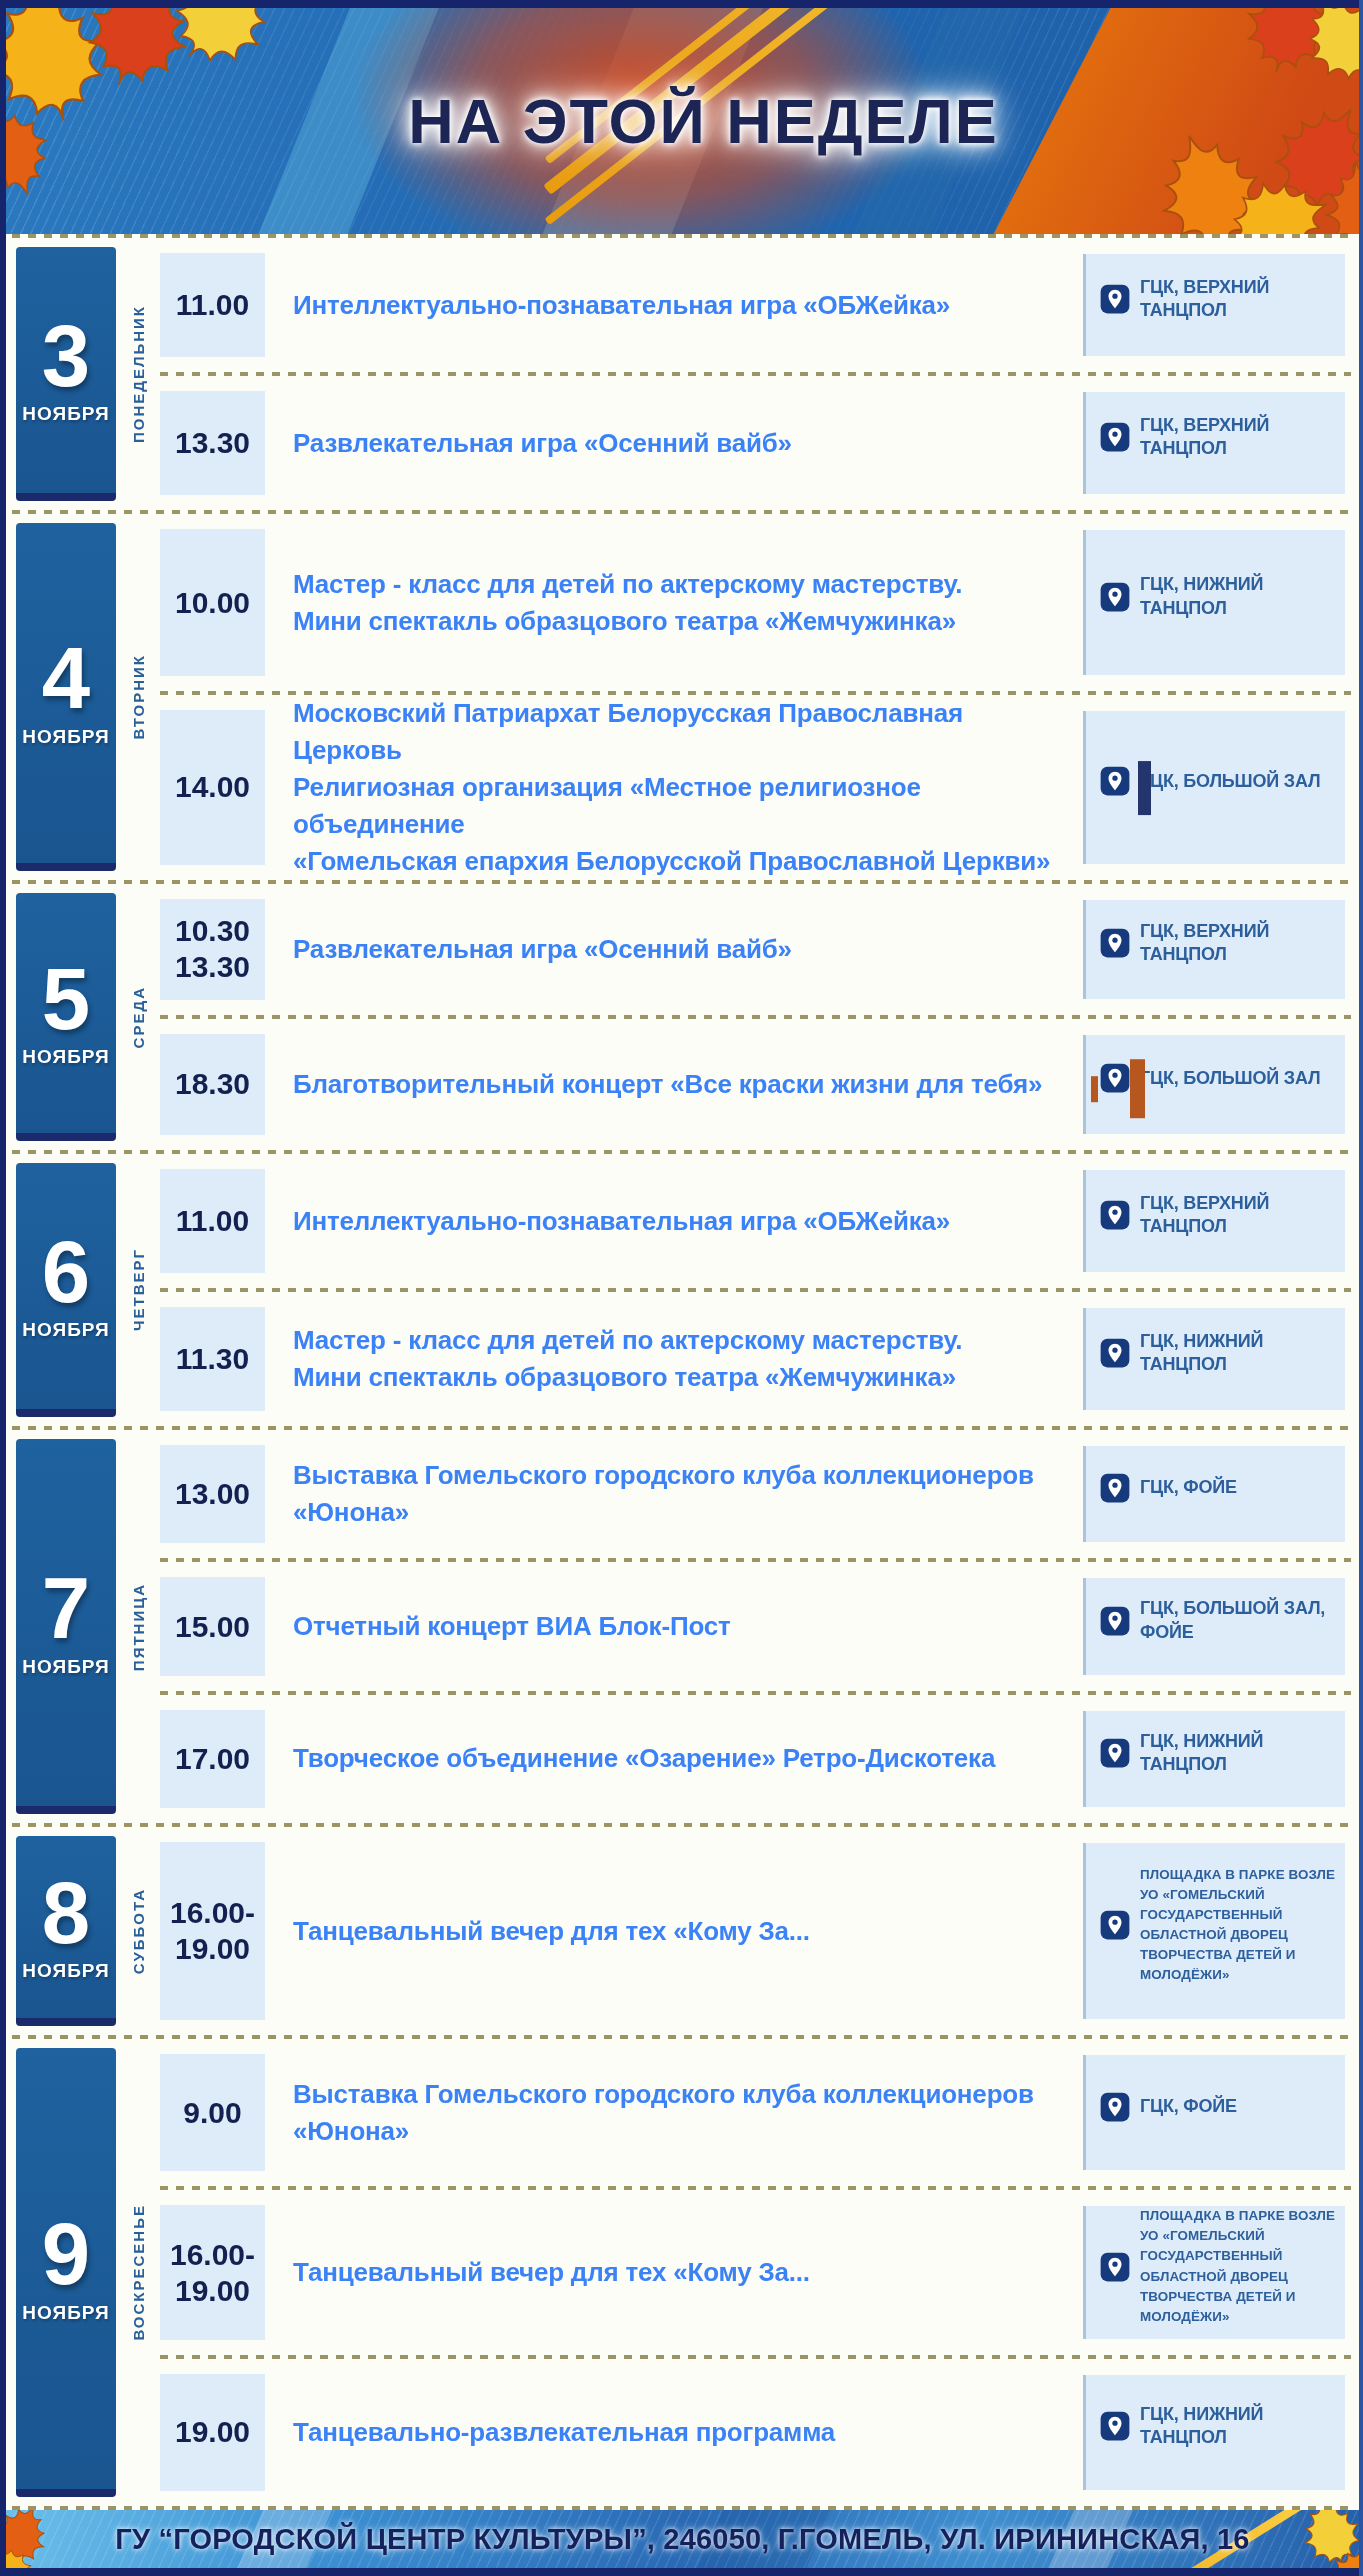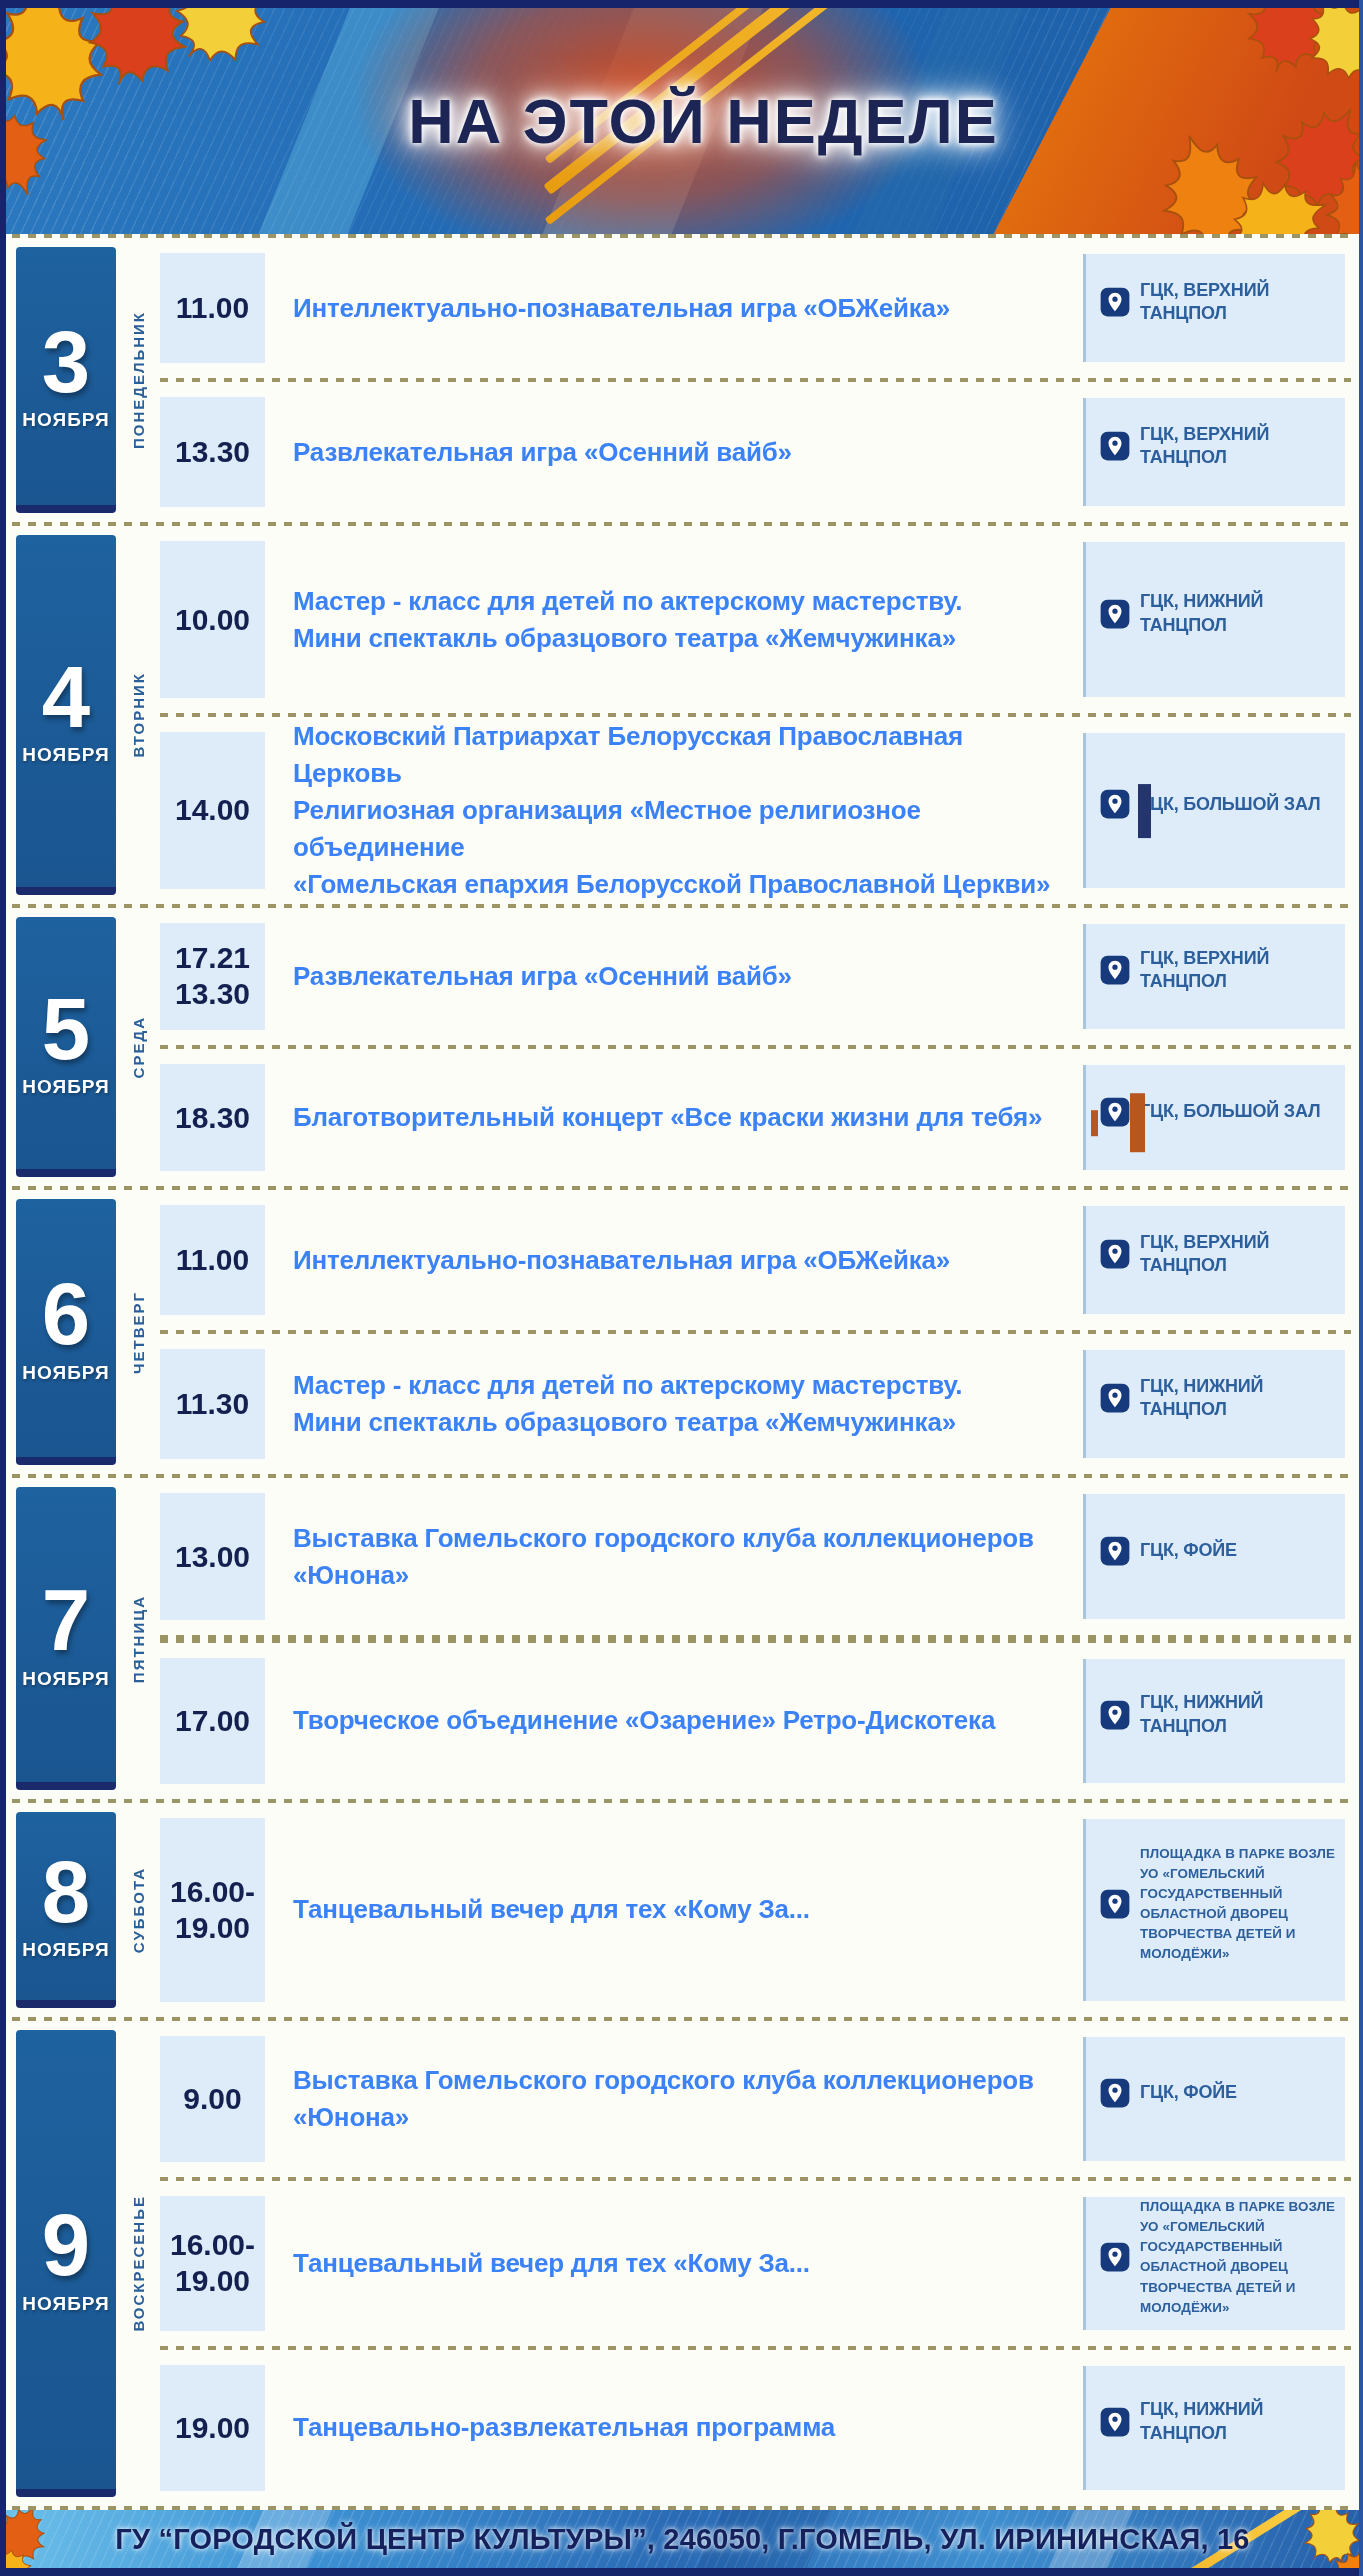--- a/index.html
+++ b/index.html
@@ -214,21 +214,21 @@
       <div class="day-group" style="flex-grow: 2;">
         <div class="day-panel">
           <div class="day-num">5</div>
           <div class="day-month">НОЯБРЯ</div>
         </div>
         <div class="weekday-col">
           <span>СРЕДА</span>
         </div>
         <div class="events">
           <div class="event-row">
-            <div class="time-cell">17.21
+            <div class="time-cell">10.30
 13.30</div>
             <div class="title-cell">Развлекательная игра «Осенний вайб»</div>
             <div class="loc-cell">
               <svg class="pin" viewBox="0 0 24 24">
                 <rect x="0.5" y="0.5" width="23" height="23" rx="5.5" fill="#173a7d"></rect>
                 <path d="M12 4.6c-2.9 0-5.2 2.3-5.2 5.2 0 3.9 5.2 9.6 5.2 9.6s5.2-5.7 5.2-9.6c0-2.9-2.3-5.2-5.2-5.2z" fill="#ffffff"></path>
                 <circle cx="12" cy="9.7" r="2.1" fill="#173a7d"></circle>
               </svg>
               <span class="loc-text">ГЦК, ВЕРХНИЙ ТАНЦПОЛ</span>
             </div>
@@ -304,20 +304,32 @@
             <div class="loc-cell">
               <svg class="pin" viewBox="0 0 24 24">
                 <rect x="0.5" y="0.5" width="23" height="23" rx="5.5" fill="#173a7d"></rect>
                 <path d="M12 4.6c-2.9 0-5.2 2.3-5.2 5.2 0 3.9 5.2 9.6 5.2 9.6s5.2-5.7 5.2-9.6c0-2.9-2.3-5.2-5.2-5.2z" fill="#ffffff"></path>
                 <circle cx="12" cy="9.7" r="2.1" fill="#173a7d"></circle>
               </svg>
               <span class="loc-text">ГЦК, ФОЙЕ</span>
             </div>
           </div>
           <div class="sep"></div>
+          <div class="event-row">
+            <div class="time-cell">15.00</div>
+            <div class="title-cell">Отчетный концерт  ВИА Блок-Пост</div>
+            <div class="loc-cell">
+              <svg class="pin" viewBox="0 0 24 24">
+                <rect x="0.5" y="0.5" width="23" height="23" rx="5.5" fill="#173a7d"></rect>
+                <path d="M12 4.6c-2.9 0-5.2 2.3-5.2 5.2 0 3.9 5.2 9.6 5.2 9.6s5.2-5.7 5.2-9.6c0-2.9-2.3-5.2-5.2-5.2z" fill="#ffffff"></path>
+                <circle cx="12" cy="9.7" r="2.1" fill="#173a7d"></circle>
+              </svg>
+              <span class="loc-text">ГЦК, БОЛЬШОЙ ЗАЛ, ФОЙЕ</span>
+            </div>
+          </div>
           <div class="sep"></div>
           <div class="event-row">
             <div class="time-cell">17.00</div>
             <div class="title-cell">Творческое объединение «Озарение» Ретро-Дискотека</div>
             <div class="loc-cell">
               <svg class="pin" viewBox="0 0 24 24">
                 <rect x="0.5" y="0.5" width="23" height="23" rx="5.5" fill="#173a7d"></rect>
                 <path d="M12 4.6c-2.9 0-5.2 2.3-5.2 5.2 0 3.9 5.2 9.6 5.2 9.6s5.2-5.7 5.2-9.6c0-2.9-2.3-5.2-5.2-5.2z" fill="#ffffff"></path>
                 <circle cx="12" cy="9.7" r="2.1" fill="#173a7d"></circle>
               </svg>

